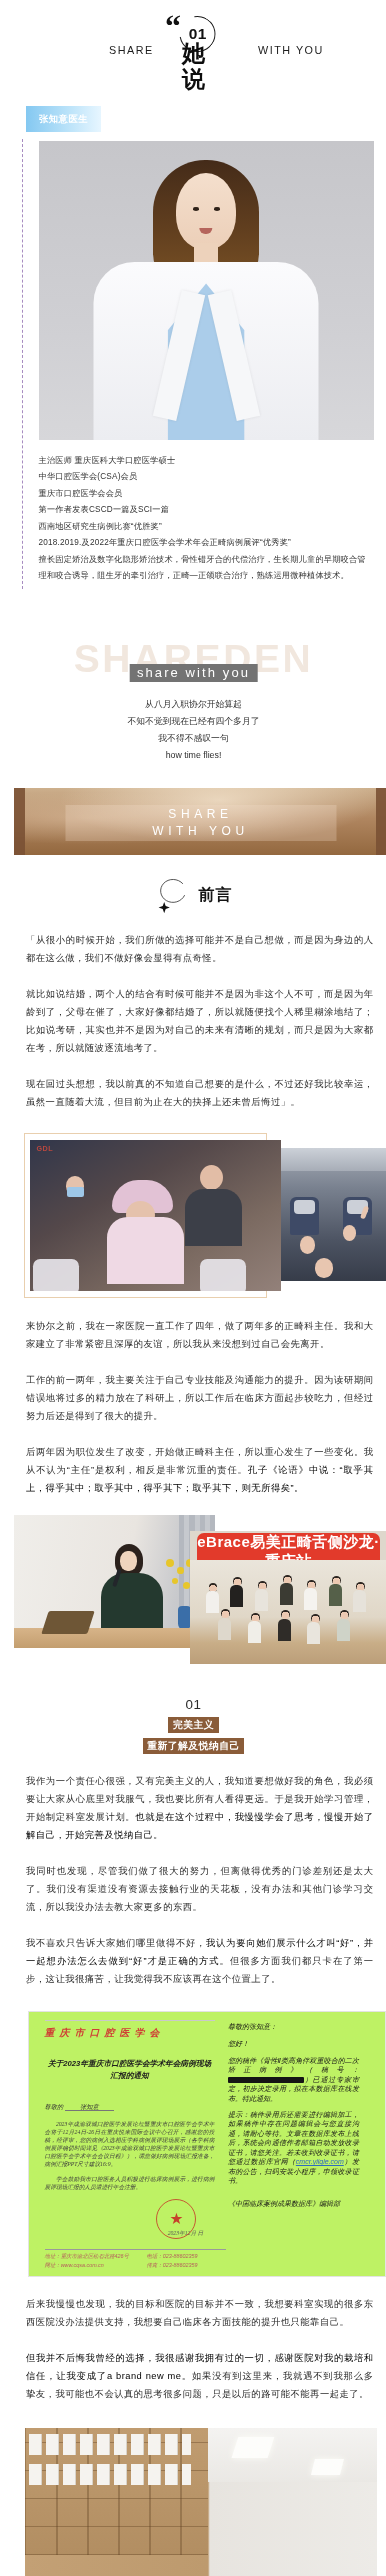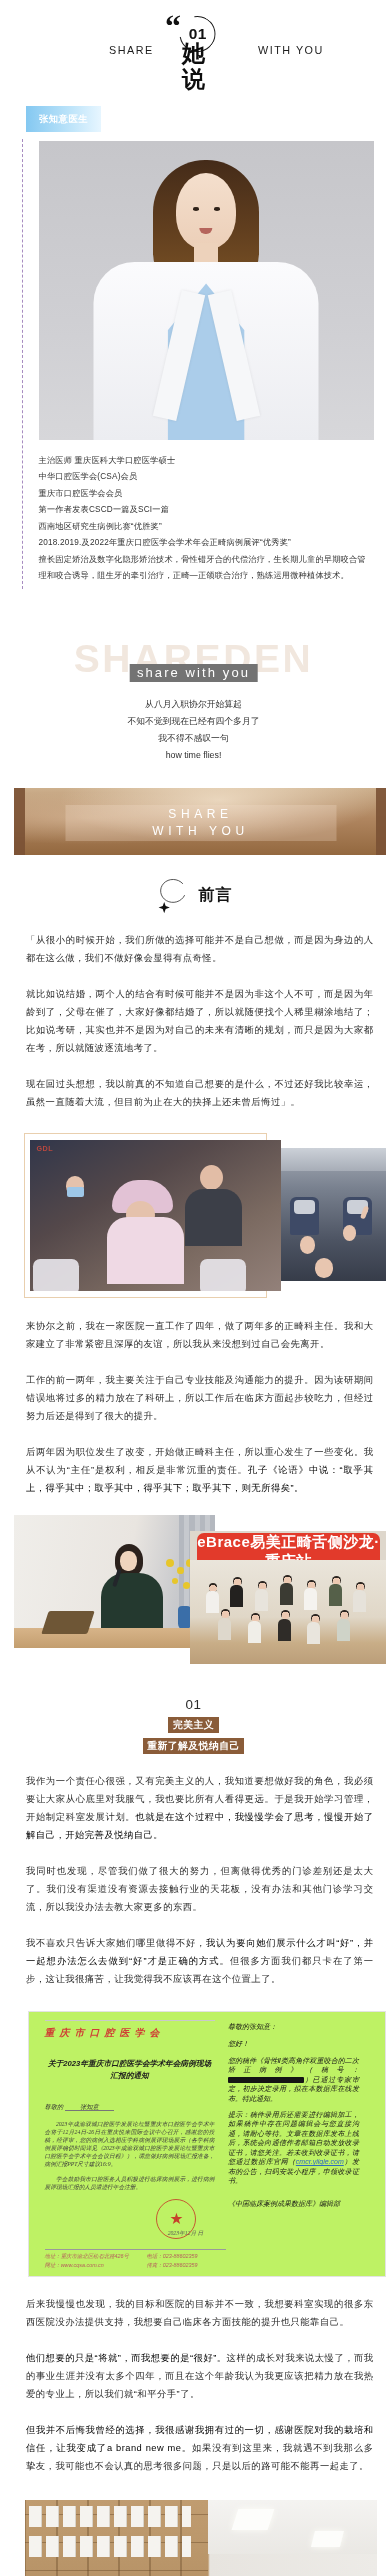--- a/index.html
+++ b/index.html
@@ -368,21 +368,20 @@
         <div>网址：www.cqsa.com.cn</div>
       </div>
       <div>
         <div>电话：023-88602359</div>
         <div>传真：023-88602359</div>
       </div>
     </div>
   </div>
 
   <p class="para">后来我慢慢也发现，我的目标和医院的目标并不一致，我想要科室实现的很多东西医院没办法提供支持，我想要自己临床各方面技能的提升也只能靠自己。</p>
-  <p class="para"><span class="b">他们想要的只是“将就”，而我想要的是“很好”。</span><span>这样的成长对我来说太慢了，而我的事业生涯并没有太多个四年，而且在这个年龄我认为我更应该把精力放在我热爱的专业上，所以我们就“和平分手”了。</span></p>
   <p class="para"><span class="b">但我并不后悔我曾经的选择，我很感谢我拥有过的一切，感谢医院对我的栽培和信任，让我变成了a brand new me。</span><span>如果没有到这里来，我就遇不到我那么多挚友，我可能也不会认真的思考很多问题，只是以后的路可能不能再一起走了。</span></p>
 
   <div class="clinic-photo">
     <div class="shelf-grid"></div>
     <div class="box-strip" style="left:4.1px;top:6.2px;width:46%;"></div>
     <div class="box-strip" style="left:4.1px;top:36px;width:46%;"></div>
 
     <div class="clinic-ceiling"></div>
     <div class="light-panel" style="right:30%;top:9.3px;width:36px;height:20.6px;transform:skewX(-18deg);"></div>
     <div class="light-panel" style="right:10%;top:31px;width:29px;height:15.5px;transform:skewX(-14deg);"></div>

